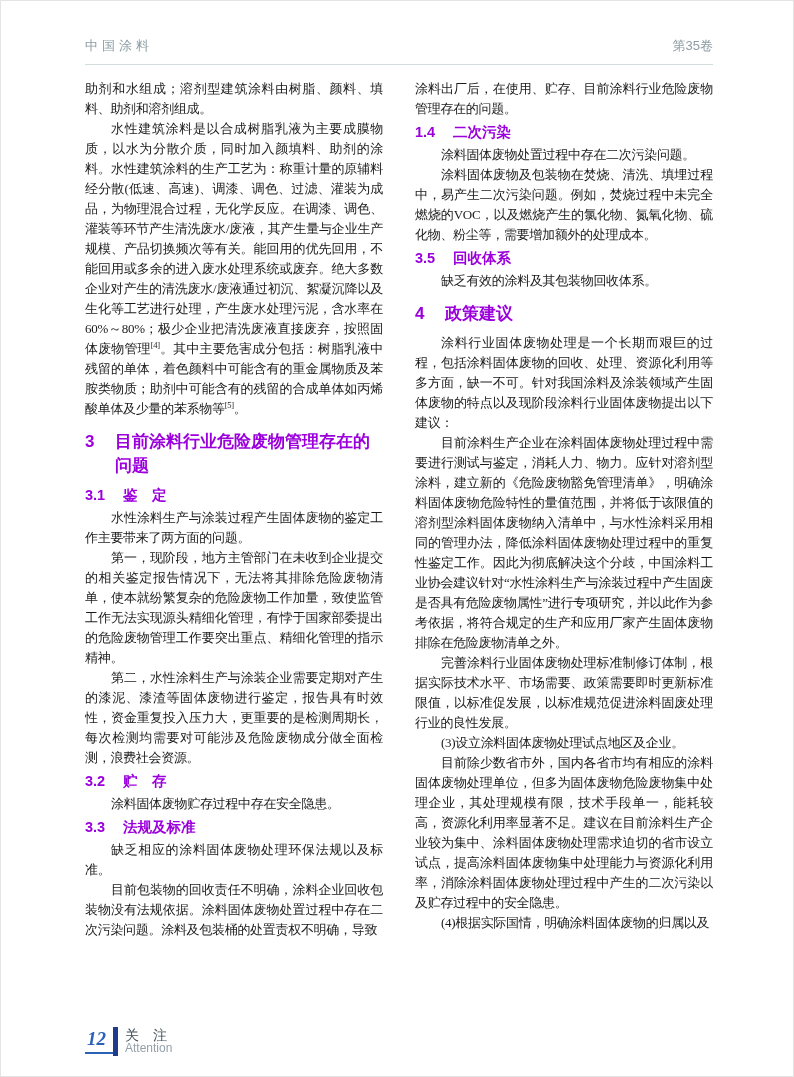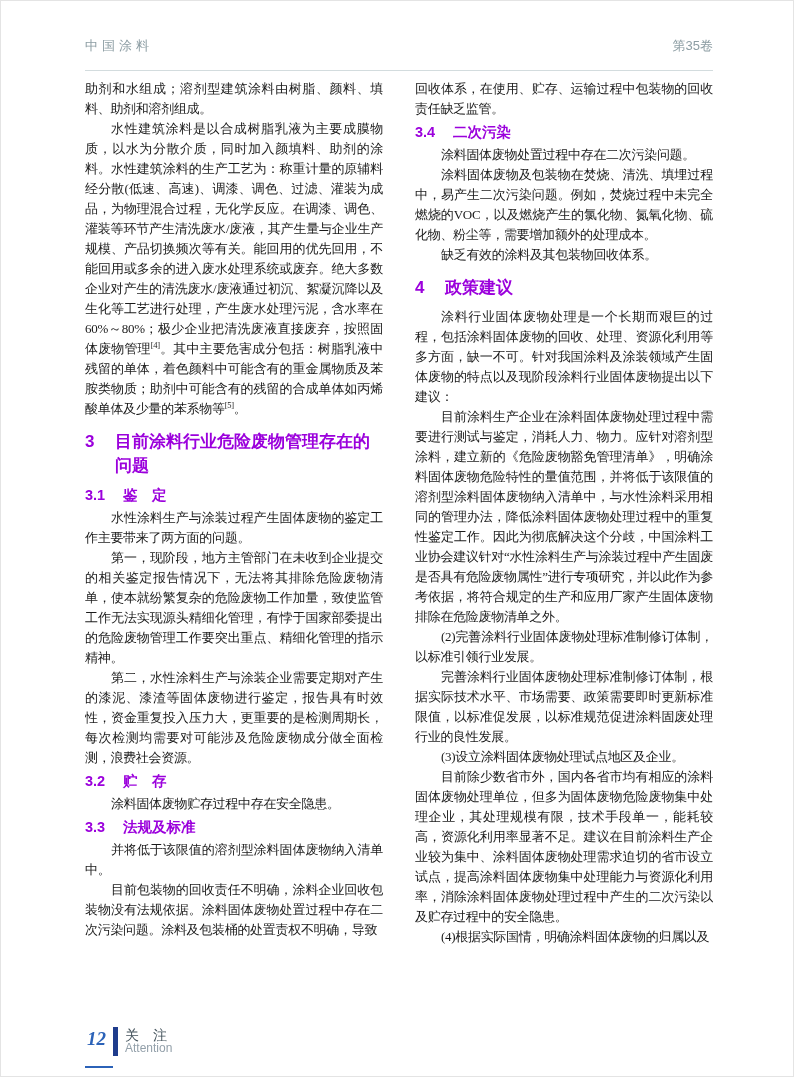--- a/index.html
+++ b/index.html
@@ -11,21 +11,21 @@
     background: #ffffff;
     border: 1px solid #e4e4e4;
     overflow: hidden;
     font-family: "Liberation Serif", "DejaVu Serif", serif;
     color: #1a1a1a;
   }
   
   .running-head {
     position: absolute; top: 36px; left: 84px; width: 628px;
     display: flex; justify-content: space-between; align-items: flex-end;
-    padding-bottom: 15px;
+    padding-bottom: 9px;
     border-bottom: 1px solid var(--rule, #d3dcde);
     color: var(--head-gray, #8c9da3);
     font-size: 13px;
     font-family: "Liberation Sans", "DejaVu Sans", sans-serif;
   }
   .running-head .jt { letter-spacing: 4px; }
   
   .cols {
     position: absolute; top: 78px; left: 84px; width: 628px; height: 942px;
     display: flex; gap: 32px;
@@ -59,21 +59,21 @@
     position: absolute; left: 84px; top: 1026px;
     display: flex; align-items: flex-start;
     font-family: "Liberation Sans", "DejaVu Sans", sans-serif;
   }
   .page-num {
     display: inline-block;
     font-family: "Liberation Serif", serif;
     font-style: italic; font-weight: bold;
     font-size: 19px; line-height: 24px;
     color: var(--footer-blue, #2b62b8);
-    padding: 0 7px 15px 2px;
+    padding: 0 7px 1px 2px;
     border-bottom: 2px solid var(--footer-blue, #2b62b8);
   }
   .footer-bar {
     display: inline-block;
     width: 5px; height: 29px;
     background: var(--footer-navy, #1f3c8c);
     margin-right: 7px;
   }
   .footer-labels { display: flex; flex-direction: column; }
   .footer-labels .cn {
@@ -114,39 +114,42 @@
         <p class="para indent">第二，水性涂料生产与涂装企业需要定期对产生的漆泥、漆渣等固体废物进行鉴定，报告具有时效性，资金重复投入压力大，更重要的是检测周期长，每次检测均需要对可能涉及危险废物成分做全面检测，浪费社会资源。</p>
         <div class="h2">
           <span class="hnum">3.2</span>
           <span class="htitle">贮　存</span>
         </div>
         <p class="para indent">涂料固体废物贮存过程中存在安全隐患。</p>
         <div class="h2">
           <span class="hnum">3.3</span>
           <span class="htitle">法规及标准</span>
         </div>
-        <p class="para indent">并将低于该限值的溶剂型涂料固体废物纳入清单中。</p>
+        <p class="para indent">缺乏相应的涂料固体废物处理环保法规以及标准。</p>
         <p class="para indent">目前包装物的回收责任不明确，涂料企业回收包装物没有法规依据。涂料固体废物处置过程中存在二次污染问题。涂料及包装桶的处置责权不明确，导致</p>
       </div>
     <div class="col" id="col-right">
-        <p class="para">回收体系，在使用、贮存、运输过程中包装物的回收责任缺乏监管。</p>
+        <p class="para">涂料出厂后，在使用、贮存、目前涂料行业危险废物管理存在的问题。</p>
         <div class="h2">
-          <span class="hnum">3.4</span>
+          <span class="hnum">1.4</span>
           <span class="htitle">二次污染</span>
         </div>
         <p class="para indent">涂料固体废物处置过程中存在二次污染问题。</p>
         <p class="para indent">涂料固体废物及包装物在焚烧、清洗、填埋过程中，易产生二次污染问题。例如，焚烧过程中未完全燃烧的VOC，以及燃烧产生的氯化物、氮氧化物、硫化物、粉尘等，需要增加额外的处理成本。</p>
+        <div class="h2">
+          <span class="hnum">3.5</span>
+          <span class="htitle">回收体系</span>
+        </div>
         <p class="para indent">缺乏有效的涂料及其包装物回收体系。</p>
         <div class="h1">
           <span class="hnum">4</span>
           <span class="htitle">政策建议</span>
         </div>
         <p class="para indent">涂料行业固体废物处理是一个长期而艰巨的过程，包括涂料固体废物的回收、处理、资源化利用等多方面，缺一不可。针对我国涂料及涂装领域产生固体废物的特点以及现阶段涂料行业固体废物提出以下建议：</p>
         <p class="para indent">目前涂料生产企业在涂料固体废物处理过程中需要进行测试与鉴定，消耗人力、物力。应针对溶剂型涂料，建立新的《危险废物豁免管理清单》，明确涂料固体废物危险特性的量值范围，并将低于该限值的溶剂型涂料固体废物纳入清单中，与水性涂料采用相同的管理办法，降低涂料固体废物处理过程中的重复性鉴定工作。因此为彻底解决这个分歧，中国涂料工业协会建议针对“水性涂料生产与涂装过程中产生固废是否具有危险废物属性”进行专项研究，并以此作为参考依据，将符合规定的生产和应用厂家产生固体废物排除在危险废物清单之外。</p>
-        <p class="para indent">(2)完善涂料行业固体废物处理标准制修订体制，以标准引领行业发展。</p>
         <p class="para indent">完善涂料行业固体废物处理标准制修订体制，根据实际技术水平、市场需要、政策需要即时更新标准限值，以标准促发展，以标准规范促进涂料固废处理行业的良性发展。</p>
         <p class="para indent">(3)设立涂料固体废物处理试点地区及企业。</p>
         <p class="para indent">目前除少数省市外，国内各省市均有相应的涂料固体废物处理单位，但多为固体废物危险废物集中处理企业，其处理规模有限，技术手段单一，能耗较高，资源化利用率显著不足。建议在目前涂料生产企业较为集中、涂料固体废物处理需求迫切的省市设立试点，提高涂料固体废物集中处理能力与资源化利用率，消除涂料固体废物处理过程中产生的二次污染以及贮存过程中的安全隐患。</p>
         <p class="para indent">(4)根据实际国情，明确涂料固体废物的归属以及</p>
       </div>
   </div>
 
   <div class="footer">
     <span class="page-num">12</span>
     <span class="footer-bar"></span>

